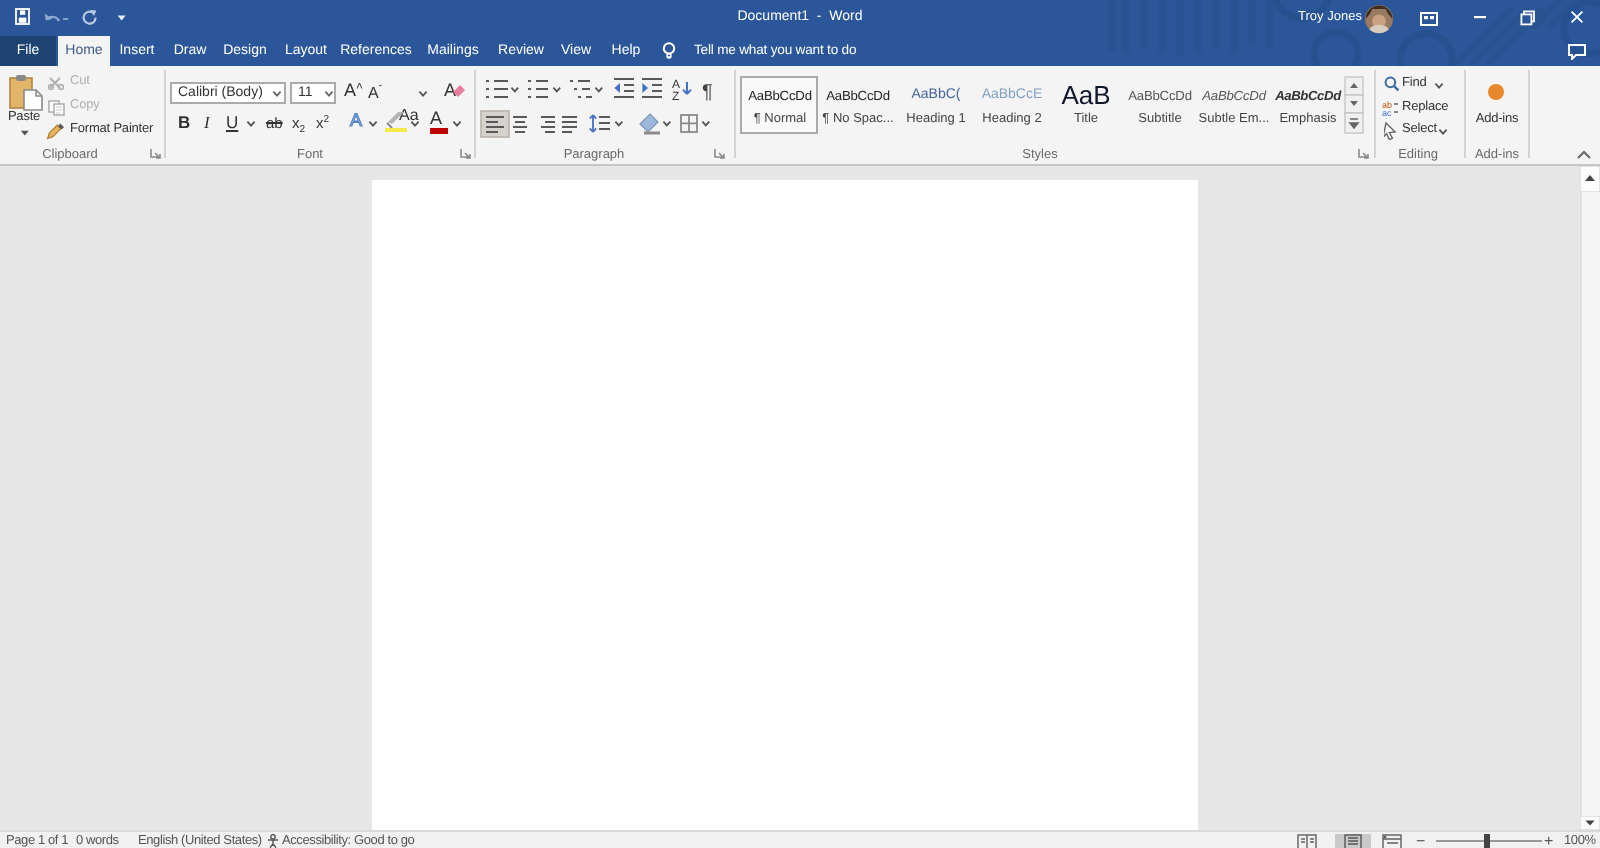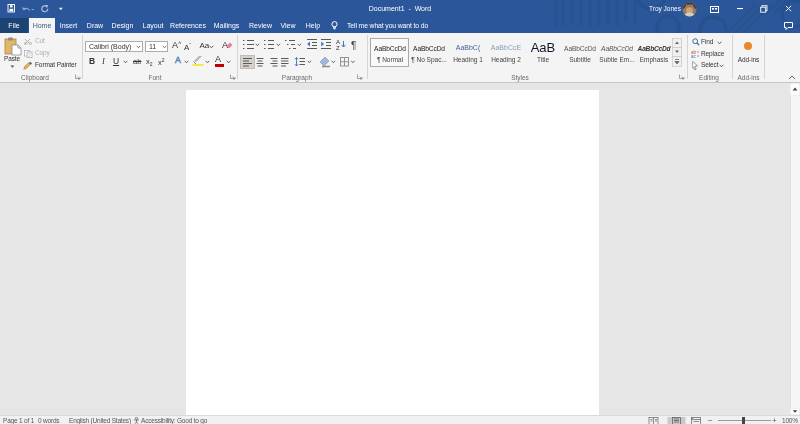--- a/index.html
+++ b/index.html
@@ -146,21 +146,21 @@
   <div class="combo" style="left:85px;top:8px;width:58px;height:11px;line-height:10px;padding-left:3px;">Calibri (Body)</div>
   <svg class="abs" style="left:136px;top:12px;" width="5" height="4" viewBox="0 0 5 4">
       <path d="M0.7 0.8 l1.8 2 1.8 -2" stroke="#666" stroke-width="0.9" fill="none"></path>
     </svg>
   <div class="combo" style="left:145px;top:8px;width:23px;height:11px;line-height:10px;padding-left:3px;">11</div>
   <svg class="abs" style="left:162px;top:12px;" width="5" height="4" viewBox="0 0 5 4">
       <path d="M0.7 0.8 l1.8 2 1.8 -2" stroke="#666" stroke-width="0.9" fill="none"></path>
     </svg>
   <div class="abs" style="left:172px;top:7px;font-size:9px;color:#333;">A<span style="font-size:6px;vertical-align:3px;">˄</span></div>
   <div class="abs" style="left:184px;top:9px;font-size:8px;color:#333;">A<span style="font-size:5px;vertical-align:3px;">ˇ</span></div>
-  <div class="abs" style="left:199.5px;top:8px;font-size:8px;color:#333;">Aa</div>
+  <div class="abs" style="left:199.5px;top:20px;font-size:8px;color:#333;">Aa</div>
   <svg class="abs" style="left:209px;top:12px;" width="5" height="4" viewBox="0 0 5 4">
       <path d="M0.7 0.8 l1.8 2 1.8 -2" stroke="#555" stroke-width="0.9" fill="none"></path>
     </svg>
   <div class="abs" style="left:222px;top:7px;font-size:9px;color:#333;">A</div>
   <svg class="abs" style="left:226px;top:9px;" width="7" height="7" viewBox="0 0 7 7">
       <path d="M0.5 4 l3.5 -3.5 2.5 2.5 -3.5 3.5 z" fill="#e87d9c"></path>
     </svg>
   <div class="abs" style="left:89px;top:23px;font-size:8.5px;font-weight:bold;color:#333;">B</div>
   <div class="abs" style="left:102px;top:23px;font-size:8.5px;font-style:italic;font-family:'Liberation Serif',serif;color:#333;">I</div>
   <div class="abs" style="left:113px;top:23px;font-size:8.5px;text-decoration:underline;color:#333;">U</div>

